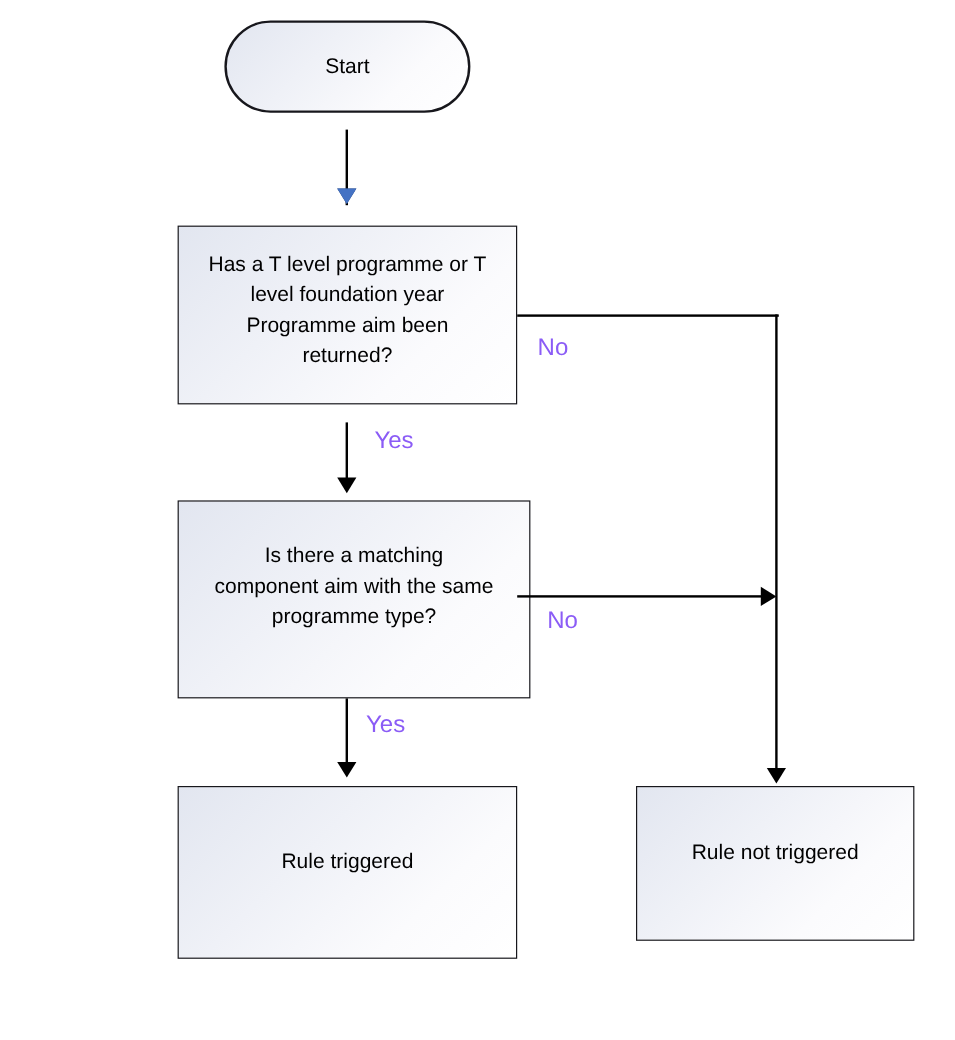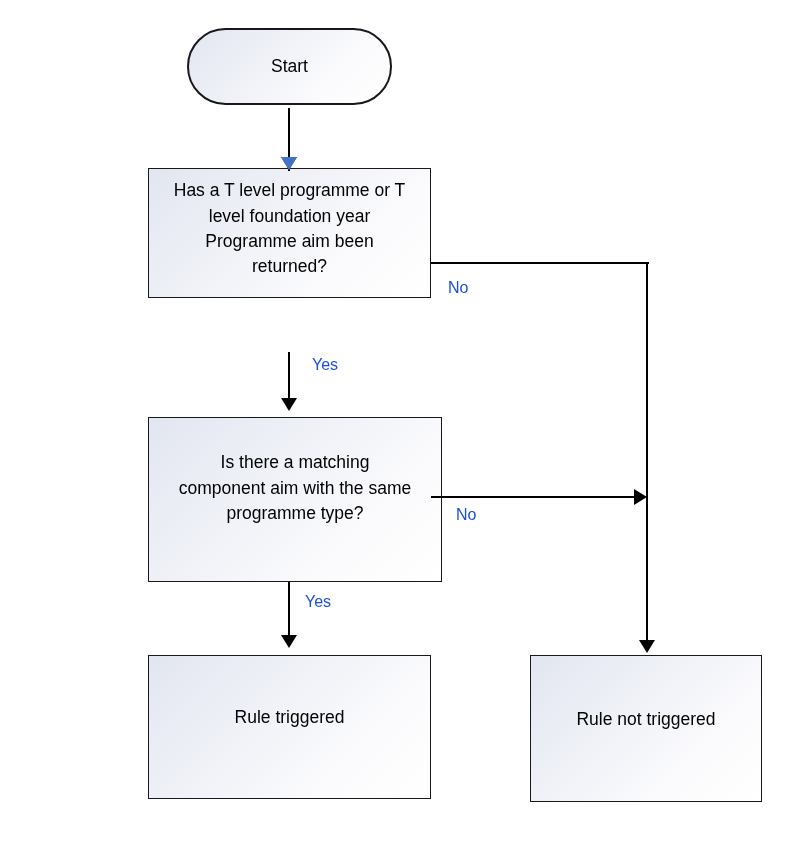--- a/index.html
+++ b/index.html
@@ -36,25 +36,25 @@
   .node .label {
     display: block;
     width: 96%;
     white-space: pre-line;
   }
   .node.terminator {
     border-radius: 999px;
     border-width: 2px;
   }
   
-  #node-start      { left: 187px; top: 28px;  width: 205px; height: 77px;  }
-  #node-decision-1 { left: 148px; top: 168px; width: 283px; height: 130px; }
+  #node-start      { left: 187px; top: 17px;  width: 205px; height: 77px;  }
+  #node-decision-1 { left: 148px; top: 188px; width: 283px; height: 149px; }
   #node-decision-2 { left: 148px; top: 417px; width: 294px; height: 165px; }
   #node-rule-triggered     { left: 148px; top: 655px; width: 283px; height: 144px; }
-  #node-rule-not-triggered { left: 530px; top: 655px; width: 232px; height: 147px; }
+  #node-rule-not-triggered { left: 530px; top: 655px; width: 232px; height: 129px; }
 
   
   #node-decision-1 .label { transform: translateY(-4px); }
   #node-decision-2 .label { transform: translateY(-11px); }
   #node-rule-triggered .label,
   #node-rule-not-triggered .label { transform: translateY(-9px); }
 
   
   .conn {
     position: absolute;
@@ -97,22 +97,22 @@
   #conn-d1-no-h          { left: 431px; top: 262px; width: 218px; }
   #conn-no-trunk-v       { left: 646px; top: 262px; height: 380px; }
   #arrow-no-trunk        { left: 639px; top: 640px; }
 
   #conn-d2-no-h          { left: 431px; top: 496px; width: 209px; }
   #arrow-d2-no           { left: 634px; top: 489px; }
 
   
   .edge-label {
     position: absolute;
-    font-size: 16px;
-    color: #1d4ed8;
+    font-size: 20px;
+    color: #8b5cf6;
     white-space: nowrap;
     line-height: 1;
   }
   #label-d1-no  { left: 448px; top: 280px; }
   #label-d1-yes { left: 312px; top: 357px; }
   #label-d2-no  { left: 456px; top: 507px; }
   #label-d2-yes { left: 305px; top: 594px; }
 </style>
 </head>
 <body>

